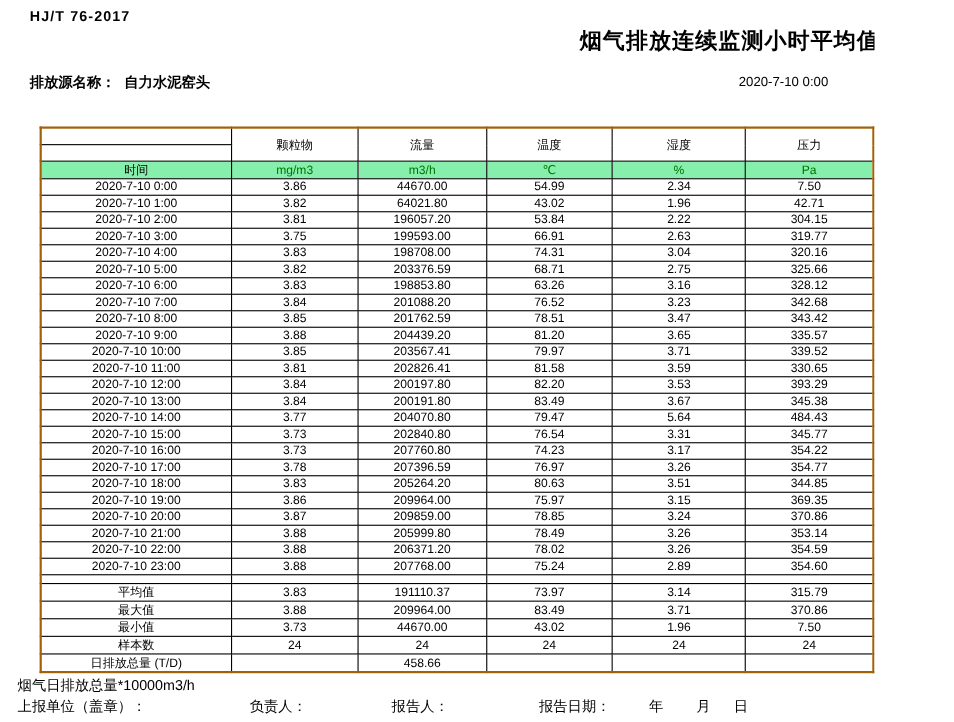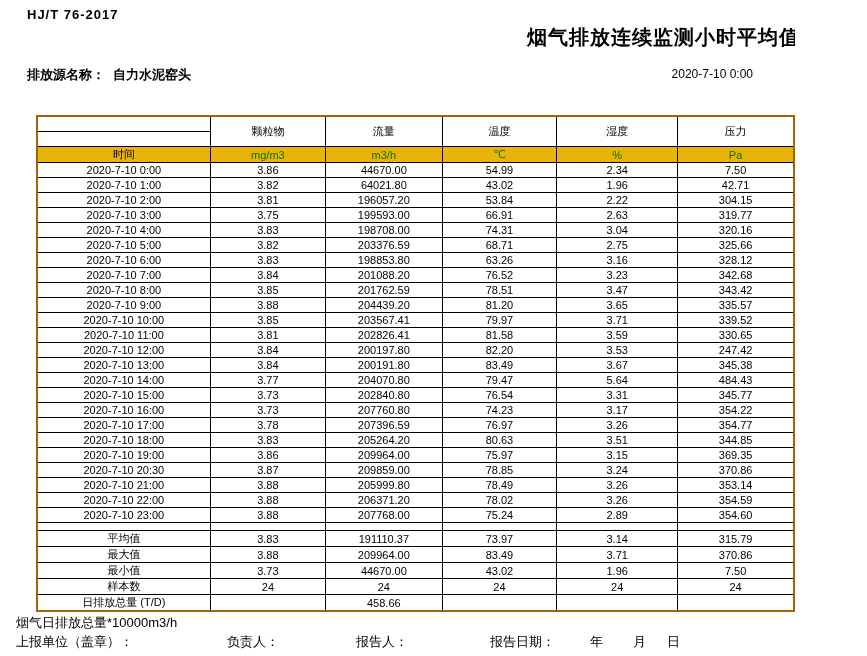--- a/index.html
+++ b/index.html
@@ -10,21 +10,21 @@
                 font-size:20px;font-weight:bold;letter-spacing:1px;}
   .source-line{position:absolute;left:27px;top:66px;font-size:13px;font-weight:bold;}
   .source-line .val{margin-left:8px;}
   .report-datetime{position:absolute;right:42px;top:67px;font-size:12px;}
 
   table.report{position:absolute;left:36px;top:115px;border-collapse:collapse;table-layout:fixed;
                border:2px solid #a16207;}
   table.report td{border:1px solid #000;text-align:center;vertical-align:middle;
                   padding:0;overflow:hidden;white-space:nowrap;font-size:11px;height:14px;}
   td.colname{font-size:12px;}
-  tr.units-row td{background:#eab308;text-align:center;}
+  tr.units-row td{background:#86efac;text-align:center;}
   td.time-head{font-size:12px;color:#000;}
   td.unit-cell{color:#007300;font-size:11px;}
   tr.blank-sep td{height:7px;}
   td.sum-label{font-size:12px;}
   .footer-note{position:absolute;left:16px;top:614px;font-size:13px;}
   .footer-line{position:absolute;left:0;top:633px;width:867px;height:20px;font-size:13px;}
   .footer-line span{position:absolute;top:0;}
   .fl-unit{left:16px;}
   .fl-resp{left:227px;}
   .fl-rept{left:336px;margin-left:20px;}
@@ -171,21 +171,21 @@
           <td>81.58</td>
           <td>3.59</td>
           <td>330.65</td>
         </tr>
         <tr>
           <td>2020-7-10 12:00</td>
           <td>3.84</td>
           <td>200197.80</td>
           <td>82.20</td>
           <td>3.53</td>
-          <td>247.42</td>
+          <td>393.29</td>
         </tr>
         <tr>
           <td>2020-7-10 13:00</td>
           <td>3.84</td>
           <td>200191.80</td>
           <td>83.49</td>
           <td>3.67</td>
           <td>345.38</td>
         </tr>
         <tr>
@@ -230,21 +230,21 @@
         </tr>
         <tr>
           <td>2020-7-10 19:00</td>
           <td>3.86</td>
           <td>209964.00</td>
           <td>75.97</td>
           <td>3.15</td>
           <td>369.35</td>
         </tr>
         <tr>
-          <td>2020-7-10 20:30</td>
+          <td>2020-7-10 20:00</td>
           <td>3.87</td>
           <td>209859.00</td>
           <td>78.85</td>
           <td>3.24</td>
           <td>370.86</td>
         </tr>
         <tr>
           <td>2020-7-10 21:00</td>
           <td>3.88</td>
           <td>205999.80</td>

